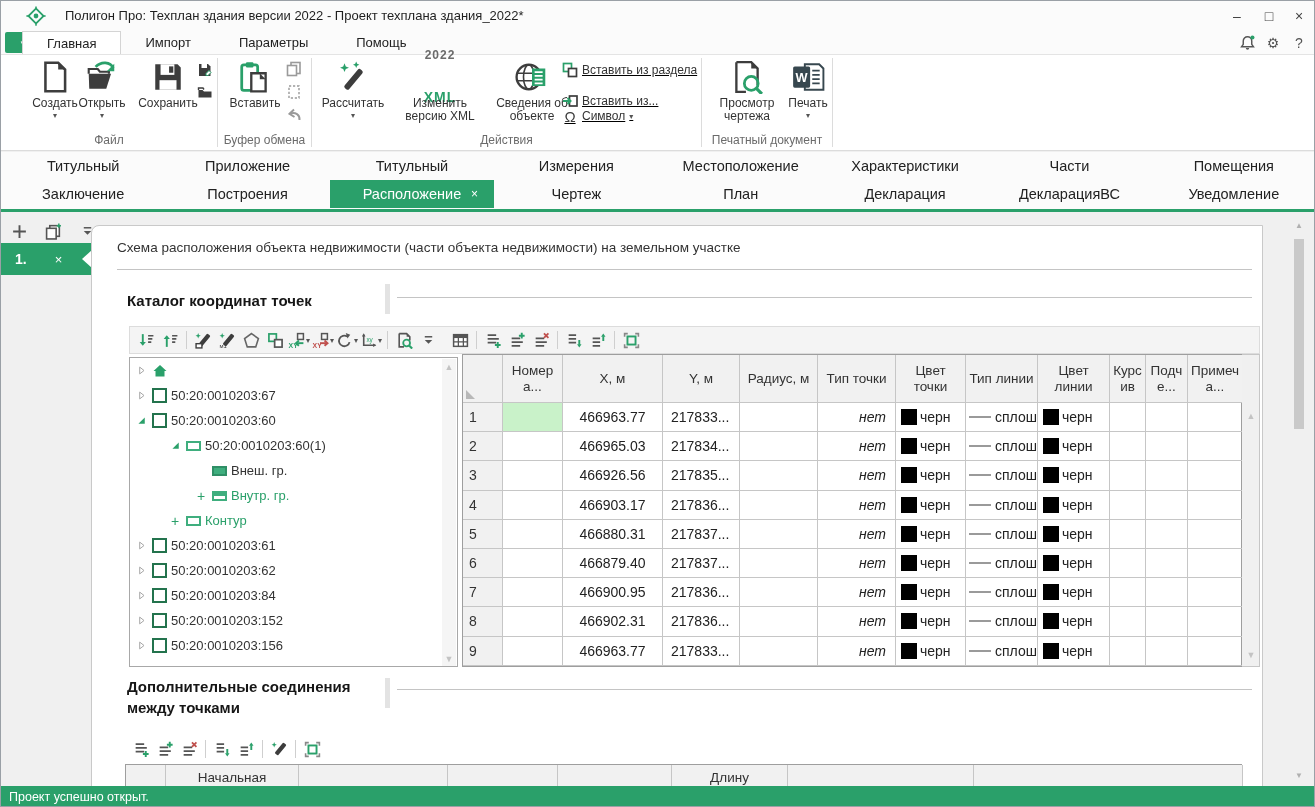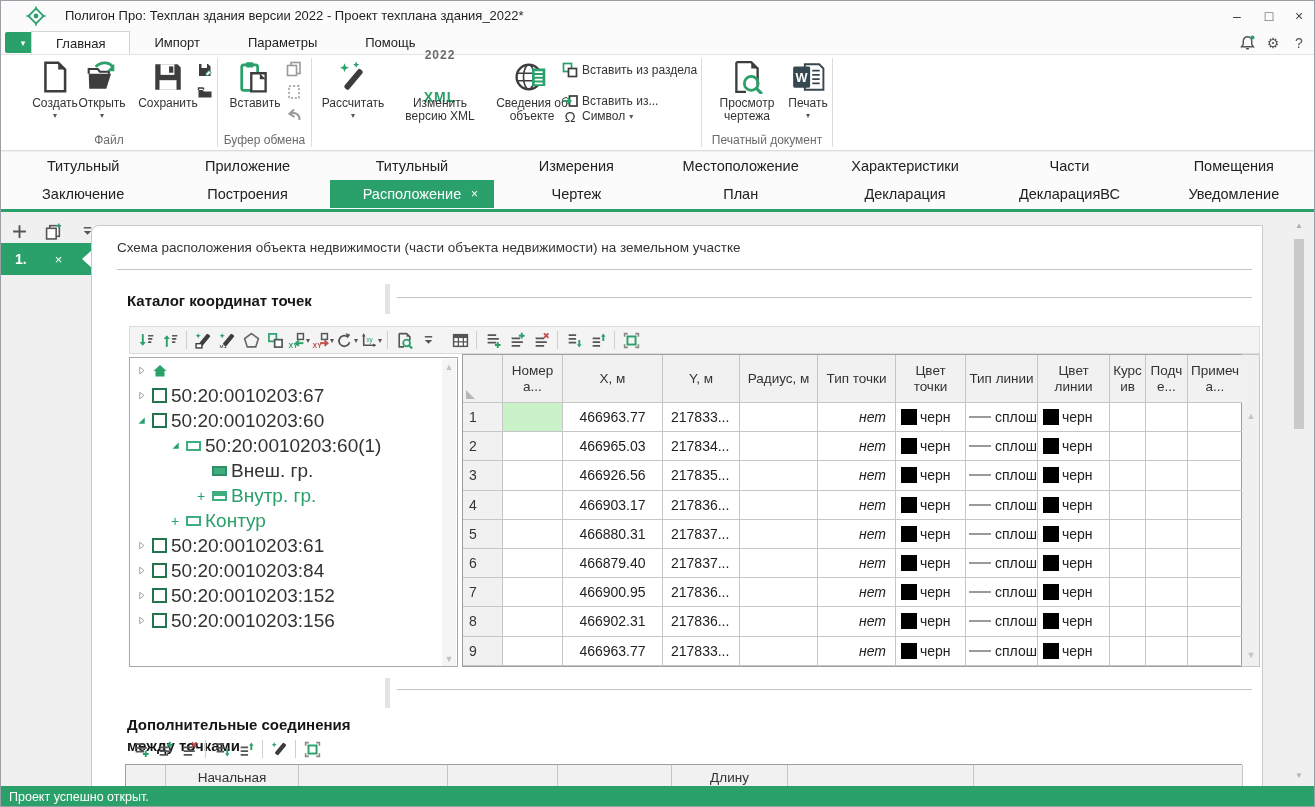--- a/index.html
+++ b/index.html
@@ -18,38 +18,38 @@
   #app-logo { left:24px; top:4px; width:22px; height:22px; }
   #window-title { left:64px; top:7px; font-size:13px; color:#1f1f1f;text-align:right; }
   .winbtn { top:4px; width:28px; height:22px; display:flex; align-items:center; justify-content:center;
             font-size:14px; color:#444; background:transparent; border:none; cursor:default; }
   #btn-min { left:1222px; } #btn-max { left:1254px; } #btn-close { left:1284px; }
 
   
   #menurow { left:0; top:30px; width:1315px; height:23px; background:#fbfbfb; }
   #app-menu-button { left:4px; top:1px; width:36px; height:21px; background:#2aa06a; border:none;
                      border-radius:2px; color:#fff; font-size:9px; display:flex; align-items:center; justify-content:center; }
-  #menu-tabs { left:30px; top:0; height:23px; display:flex; }
+  #menu-tabs { left:21px; top:0; height:23px; display:flex; }
   .menu-tab { padding:0 24px; height:23px; display:flex; align-items:center; font-size:13px; color:#222;
               background:transparent; border:none; }
   .menu-tab.active { background:#fff; border:1px solid #d4d4d4; border-bottom:none; }
   #tray-icons { right:8px; top:1px; display:flex; gap:8px; align-items:center; height:21px; }
   .tray { width:18px; height:18px; color:#555; font-size:14px; display:flex; align-items:center; justify-content:center; background:none; border:none; }
 
   
   #ribbon { left:0; top:53px; width:1315px; height:97px; background:#fff; border-bottom:1px solid #dcdcdc; border-top:1px solid #e4e4e4; }
   .rgroup-label { position:absolute; bottom:4px; left:0; right:0; text-align:center; font-size:12px; color:#6b6b6b; }
   .rsep { position:absolute; top:3px; bottom:3px; width:1px; background:#dcdcdc; }
   .bigbtn { position:absolute; top:3px; height:76px; display:flex; flex-direction:column; align-items:center;
             background:none; border:none; font-family:inherit; }
   .bigbtn .bico { width:34px; height:34px; margin-top:2px; }
   .bigbtn .blabel { font-size:12px; color:#333; line-height:13px; text-align:center; margin-top:3px; }
   .bigbtn .bdd { font-size:8px; color:#555; line-height:8px; margin-top:2px; }
   .smallbtn { position:absolute; width:120px; height:20px; display:flex; align-items:center; gap:4px;
-              background:none; border:none; font-family:inherit; }
+              background:none; border:none; font-family:inherit;text-decoration:underline; }
   .smallbtn .sico { width:16px; height:16px; flex:0 0 16px; }
   .smallbtn .slabel { font-size:12px; color:#333; white-space:nowrap; }
   .tinybtn { position:absolute; width:20px; height:20px; background:none; border:none; display:flex; align-items:center; justify-content:center; }
   .tinybtn .sico { width:16px; height:16px; }
   #xml-badge { display:flex; flex-direction:column; align-items:center; justify-content:center; width:44px; height:34px; margin-top:2px;gap:28px; }
   #xml-badge .y { font-size:12px; font-weight:bold; color:#6b6b6b; letter-spacing:1px; line-height:13px; }
   #xml-badge .x { font-size:14px; font-weight:bold; color:#2aa06a; letter-spacing:1px; line-height:15px; }
 
   
   #sectiontabs { left:0; top:151px; width:1315px; height:60px; background:#fbfbfb; border-bottom:3px solid #2aa06a; }
@@ -87,21 +87,21 @@
   .tbtn .dd { font-size:8px; color:#555; }
   .tsep { width:1px; height:18px; background:#cfcfcf; margin:0 4px; flex:0 0 1px; }
   #table-toolbar-anchor { margin-left:8px; display:flex; align-items:center; }
 
   
   #tree { left:37px; top:131px; width:329px; height:310px; border:1px solid #a8a8a8; background:#fff; overflow:hidden; }
   .trow { height:25px; display:flex; align-items:center; }
   .texp { width:14px; height:14px; flex:0 0 14px; display:flex; align-items:center; justify-content:center; }
   .ticon { margin:0 4px 0 4px; flex:0 0 auto; }
   .tplus { color:#2aa06a; font-size:14px; width:14px; text-align:center; flex:0 0 14px; }
-  .tlabel { font-size:19px; color:#333; white-space:nowrap; }
+  .tlabel { font-size:13px; color:#333; white-space:nowrap; }
   .tlabel.green { color:#2aa06a; }
   .cb { width:15px; height:15px; border:2px solid #23734d; background:#fff; }
   .ctr { width:15px; height:10px; border:2px solid #3fae7e; background:#fff; }
   .ctr.filled { background:#3fae7e; border-color:#2f8f66; }
   .ctr.half { background:linear-gradient(#3fae7e 50%,#fff 50%); }
   .exp-c { width:9px; height:9px; }
   #tree-scroll { position:absolute; right:1px; top:1px; width:14px; height:308px; background:#f5f5f5; }
   .scrollarrow { position:absolute; left:0; width:14px; font-size:9px; color:#c3c3c3; text-align:center; }
 
   
@@ -119,21 +119,21 @@
   .pc.left { padding-left:8px; }
   .pc.selected { background:#c9f2c9; }
   .corner-tri { position:absolute; left:3px; bottom:3px; width:0; height:0;
                 border-bottom:9px solid #b8b8b8; border-right:9px solid transparent; }
   .swatch { width:16px; height:16px; background:#000; margin:0 3px 0 5px; flex:0 0 16px; }
   .lineglyph { width:22px; height:0; border-top:2px solid #9a9a9a; margin:0 4px 0 3px; flex:0 0 22px; }
   .cliptext { white-space:nowrap; }
   #points-scroll { left:1150px; top:128px; width:18px; height:313px; background:#f0f0f0; border:1px solid #c6c6c6; border-left:none; }
 
   
-  #connections-heading { left:35px; top:450px; width:270px;margin-top:38px; }
+  #connections-heading { left:35px; top:450px; width:270px; }
   #vbar2 { left:293px; top:452px; height:30px; }
   #hr3 { left:305px; top:463px; width:855px; }
   #conn-toolbar { left:37px; top:510px; height:26px; display:flex; align-items:center; }
   #conn-table { left:33px; top:538px; width:1117px; display:grid;
     grid-template-columns:40px 133px 149px 110px 114px 116px 186px 269px;
     grid-template-rows:44px; border:1px solid #9e9e9e; background:#fff; }
   .cc { border-right:1px solid #c6c6c6; background:#f1f1f1; font-size:13.5px; color:#333;
         display:flex; justify-content:center; padding-top:5px; overflow:hidden; }
 
   
@@ -341,20 +341,21 @@
             <path d="M5.5 5l3 3-3 3" fill="none" stroke="#2aa06a" stroke-width="2"></path>
           </svg>
         </span>
       <span class="slabel">Вставить из...</span>
     </button>
     <button class="smallbtn" style="left:250px;top:51px;width:136px">
       <span class="sico ic" style="font-size:15px;color:#3d3d3d">Ω</span>
       <span class="slabel">Символ</span>
       <span style="font-size:8px;color:#555">▾</span>
     </button>
+    <div class="rgroup-label">Действия</div>
   </div>
   <div class="rsep" style="left:700px"></div>
 
   <div class="abs" style="left:701px;top:0;width:130px;height:96px">
     <button class="bigbtn" style="left:8px;width:74px">
       <span class="bico ic" id="icon-preview">
           <svg viewBox="0 0 32 32">
             <path d="M6 2h14l6 6v16" fill="#fff" stroke="#3d3d3d" stroke-width="2.2"></path>
             <path d="M20 2l6 6h-6z" fill="#3d3d3d"></path>
             <path d="M6 2v28h9" fill="none" stroke="#3d3d3d" stroke-width="2.2"></path>
@@ -718,20 +719,29 @@
           <span class="tlabel green">Контур</span>
         </div>
         <div class="trow" style="padding-left: 4px;">
           <span class="texp">
             <svg class="exp-c" viewBox="0 0 10 10">
               <path d="M3 1.2v7.6L7.8 5z" fill="#fff" stroke="#a6a6a6" stroke-width="1.1"></path>
             </svg>
           </span>
           <span class="ticon cb"></span>
           <span class="tlabel">50:20:0010203:61</span>
+        </div>
+        <div class="trow" style="padding-left: 4px;">
+          <span class="texp">
+            <svg class="exp-c" viewBox="0 0 10 10">
+              <path d="M3 1.2v7.6L7.8 5z" fill="#fff" stroke="#a6a6a6" stroke-width="1.1"></path>
+            </svg>
+          </span>
+          <span class="ticon cb"></span>
+          <span class="tlabel">50:20:0010203:62</span>
         </div>
         <div class="trow" style="padding-left: 4px;">
           <span class="texp">
             <svg class="exp-c" viewBox="0 0 10 10">
               <path d="M3 1.2v7.6L7.8 5z" fill="#fff" stroke="#a6a6a6" stroke-width="1.1"></path>
             </svg>
           </span>
           <span class="ticon cb"></span>
           <span class="tlabel">50:20:0010203:84</span>
         </div>

